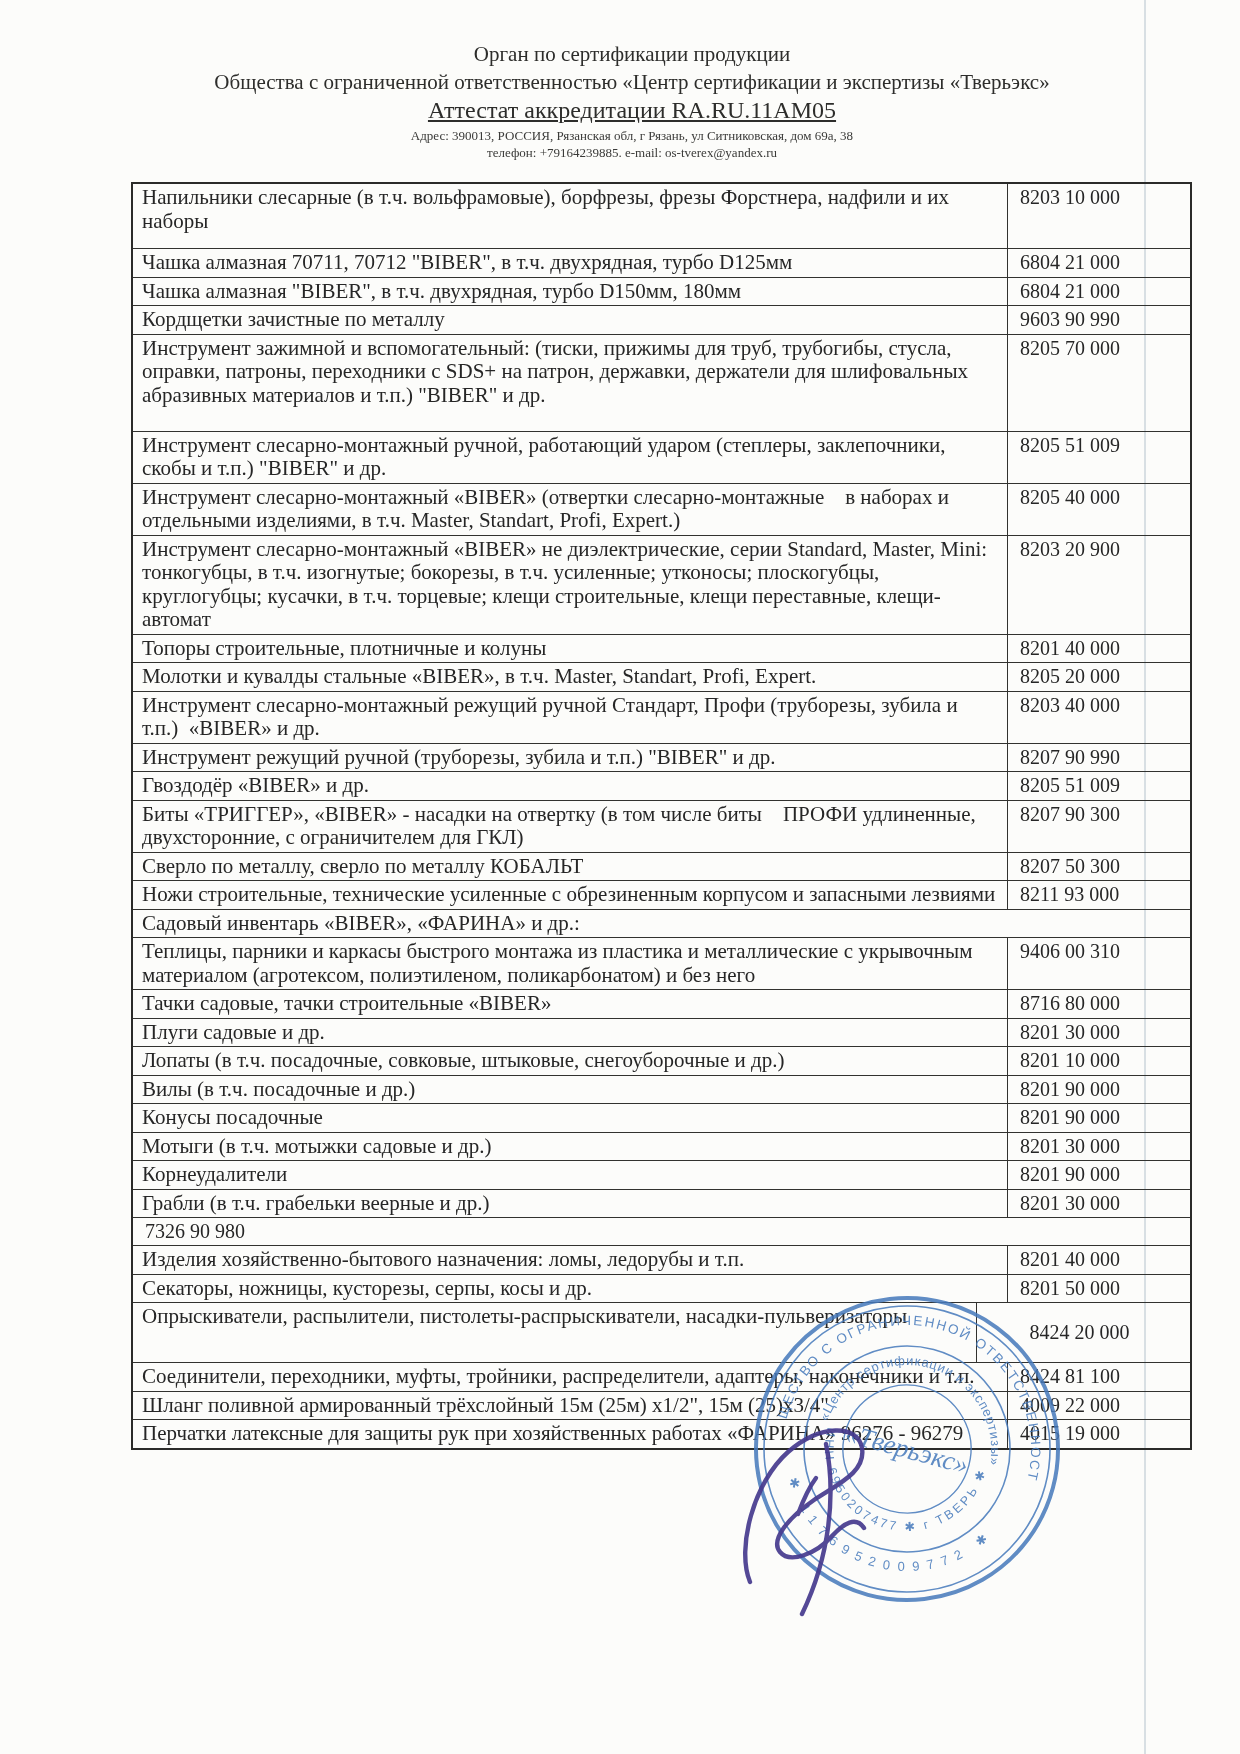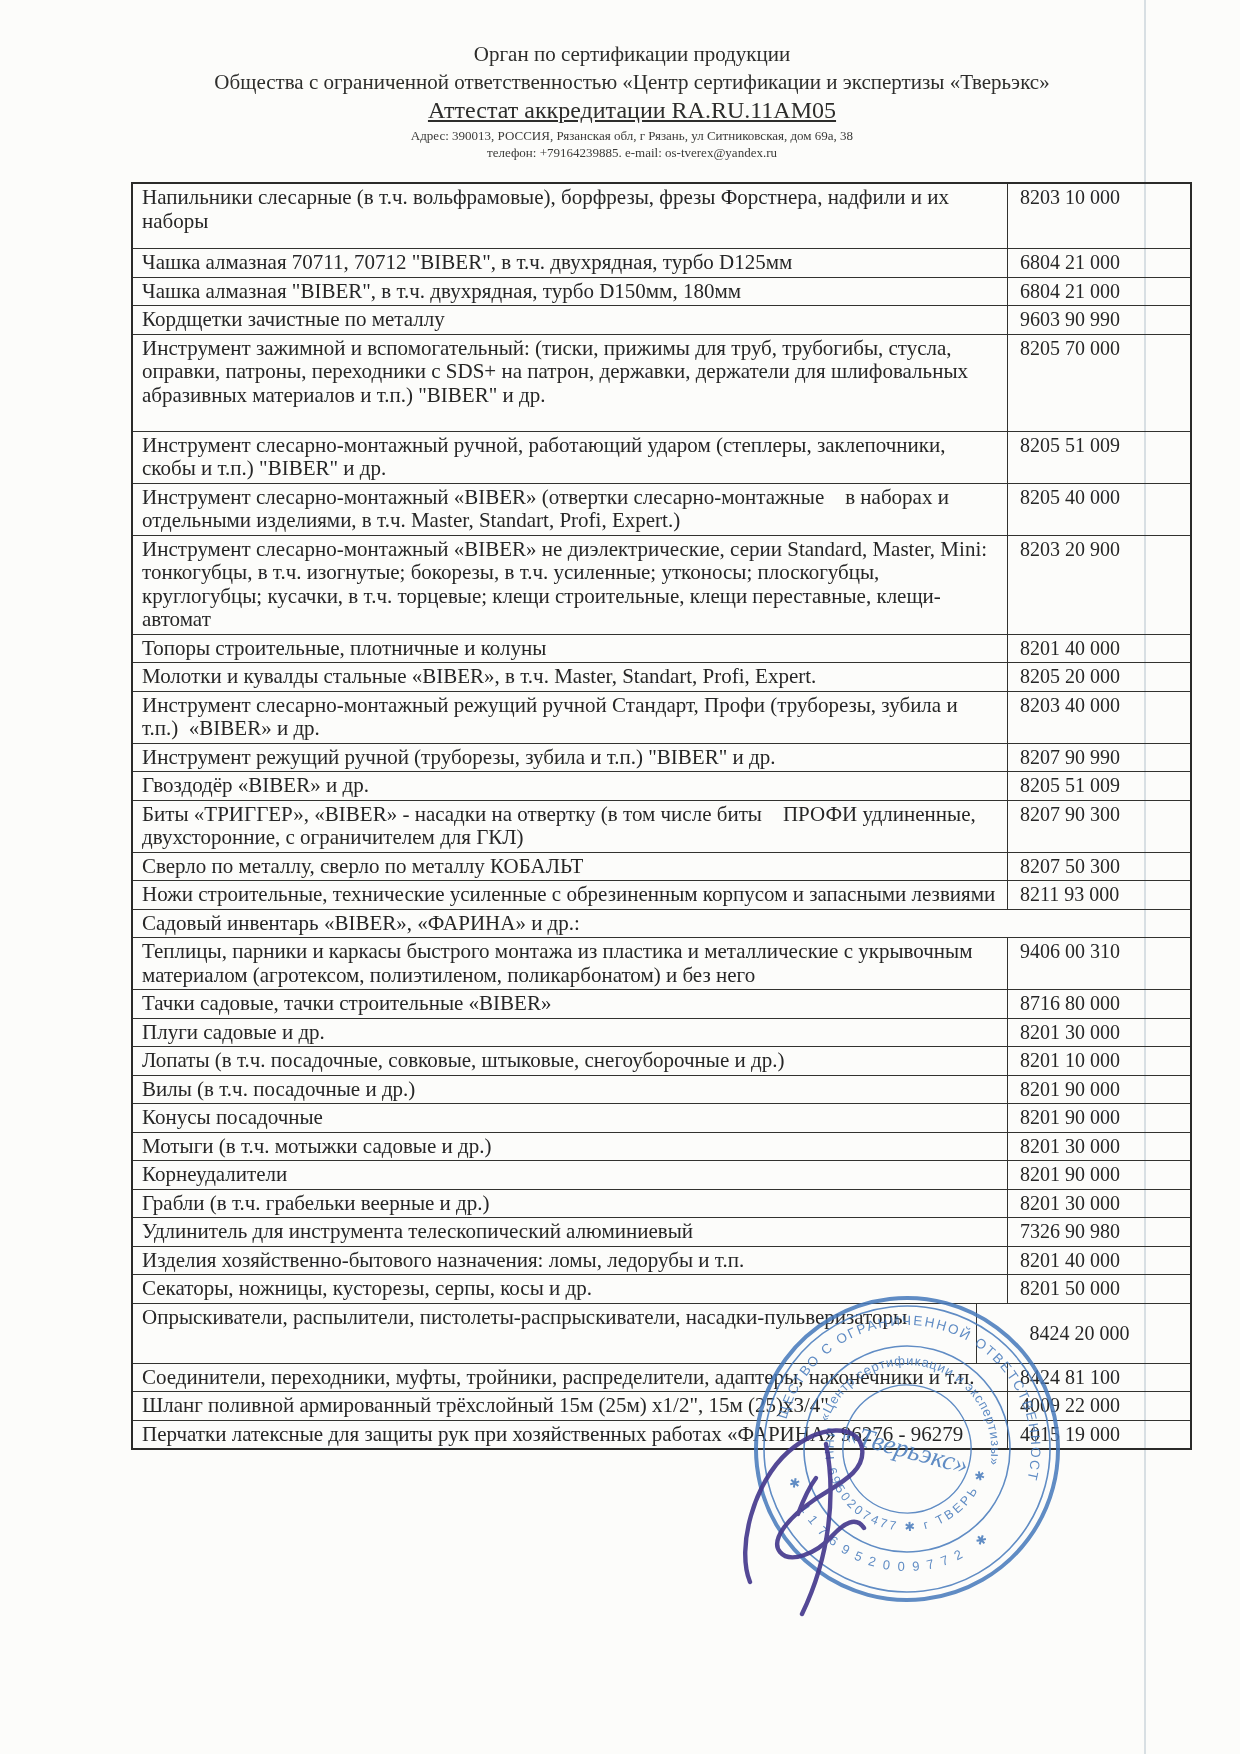--- a/index.html
+++ b/index.html
@@ -208,21 +208,20 @@
         <div class="desc">Корнеудалители</div>
         <div class="code">8201 90 000</div>
         <div class="spacer"></div>
       </div>
       <div class="row">
         <div class="desc">Грабли (в т.ч. грабельки веерные и др.)</div>
         <div class="code">8201 30 000</div>
         <div class="spacer"></div>
       </div>
       <div class="row">
-        <div class="desc">Удлинитель для инструмента телескопический алюминиевый</div>
         <div class="code">7326 90 980</div>
         <div class="spacer"></div>
       </div>
       <div class="row">
         <div class="desc">Изделия хозяйственно-бытового назначения: ломы, ледорубы и т.п.</div>
         <div class="code">8201 40 000</div>
         <div class="spacer"></div>
       </div>
       <div class="row">
         <div class="desc">Секаторы, ножницы, кусторезы, серпы, косы и др.</div>

